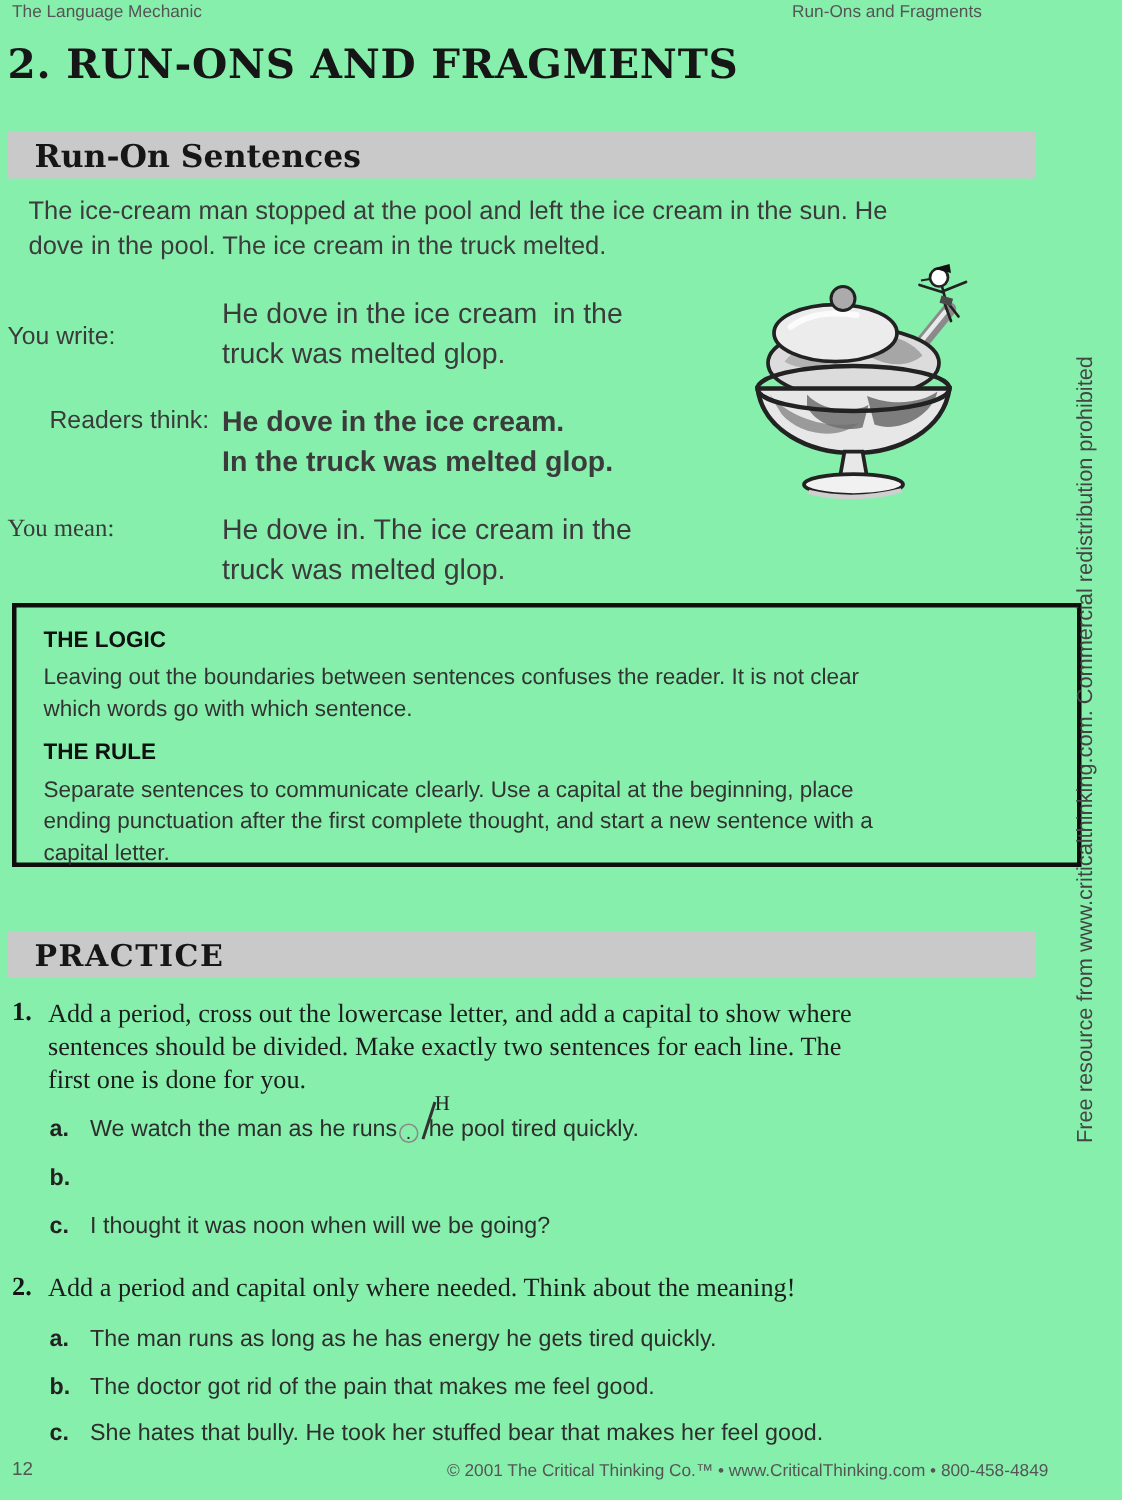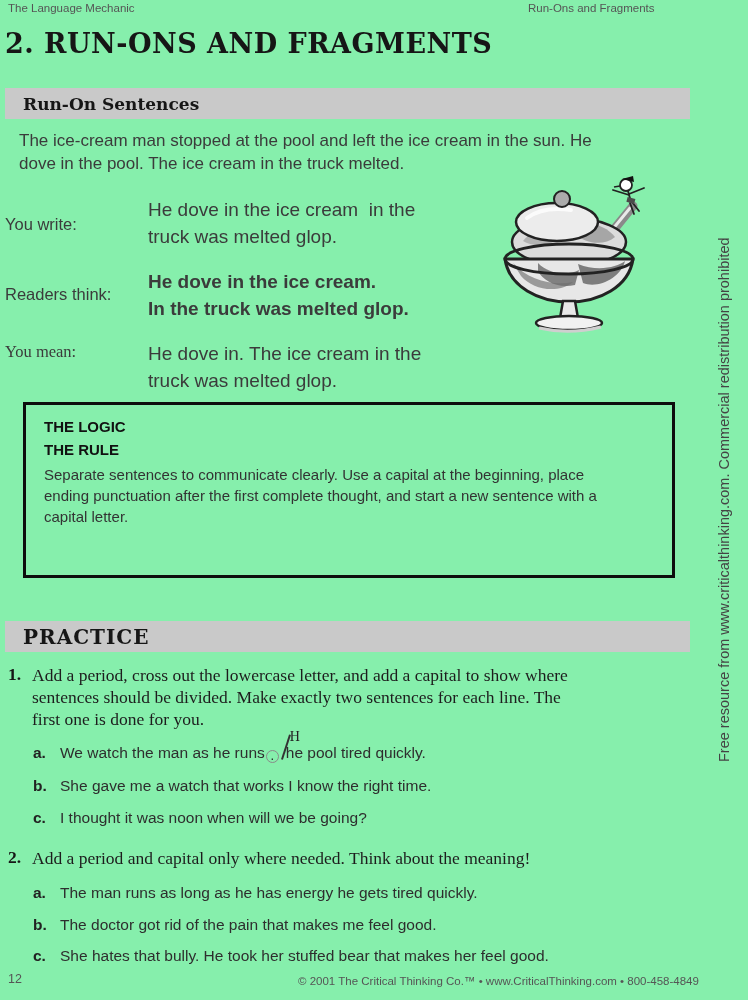--- a/index.html
+++ b/index.html
@@ -14,32 +14,32 @@
   .page-title{
     position:absolute;left:5px;top:28px;
     font-family:"DejaVu Serif",serif;font-weight:bold;
     font-size:27px;color:#161616;letter-spacing:.5px;white-space:nowrap;
   }
   .banner{
     position:absolute;left:5px;width:685px;height:31px;background:#c9c9c9;
     font-family:"DejaVu Serif",serif;font-weight:bold;color:#161616;
     display:flex;align-items:center;padding-left:18px;box-sizing:border-box;
   }
-  .banner1{top:88px;font-size:17px;}
+  .banner1{top:88px;font-size:21px;}
   .banner2{top:621px;font-size:20px;letter-spacing:1px;}
   .intro{
     position:absolute;left:19px;top:129px;width:668px;
     font-size:17px;line-height:23px;white-space:pre-line;
   }
   .ex-label{position:absolute;left:5px;font-size:16.5px;}
   .ex-text{position:absolute;left:148px;width:330px;font-size:19px;line-height:27px;white-space:pre-wrap;}
   .ital{}
   .illustration{position:absolute;left:483px;top:162px;width:180px;height:175px;}
   .logic-box{
-    position:absolute;left:23px;top:402px;width:652px;height:176px;
+    position:absolute;left:8px;top:402px;width:713px;height:176px;
     border:3px solid #0d0d0d;box-sizing:border-box;
     padding:9px 18px;color:#333;
   }
   .box-h{font-size:15px;font-weight:bold;color:#111;margin:4px 0 6px 0;}
   .box-p{font-size:15px;line-height:21px;margin:0 0 10px 0;white-space:pre-line;}
   .q-num{
     position:absolute;left:8px;font-family:"Liberation Serif",serif;
     font-weight:bold;font-size:17.5px;color:#161616;
   }
   .q-text{
@@ -85,21 +85,21 @@
     <span>Run-On Sentences</span>
   </div>
 
   <div class="intro">The ice-cream man stopped at the pool and left the ice cream in the sun. He
 dove in the pool. The ice cream in the truck melted.</div>
 
   <div class="ex-label" style="top:215px;">You write:</div>
   <div class="ex-text" style="top:196px;">He dove in the ice cream  in the
 truck was melted glop.</div>
 
-  <div class="ex-label" style="top:285px;">Readers think:</div>
+  <div class="ex-label" style="top:271px;margin-left:28px;">Readers think:</div>
   <div class="ex-text" style="top:268px;font-weight:bold;">He dove in the ice cream.
 In the truck was melted glop.</div>
 
   <div class="ex-label" style="top:342px;font-family:Liberation Serif, serif;">You mean:</div>
   <div class="ex-text" style="top:340px;"><span>He dove in. </span><span class="ital">The</span><span> ice cream in the
 truck was melted glop.</span></div>
 
   <svg class="illustration" viewBox="0 0 180 175" aria-hidden="true">
 
     <line x1="98" y1="108" x2="150" y2="44" stroke="#8a8a8a" stroke-width="9" stroke-linecap="round"></line>
@@ -132,40 +132,41 @@
 
     <ellipse cx="86" cy="97" rx="64" ry="15" fill="none" stroke="#222" stroke-width="3"></ellipse>
 
     <path d="M80,139 L77,156 L95,156 L92,139 Z" fill="#e8e8e8" stroke="#222" stroke-width="2.5"></path>
     <ellipse cx="86" cy="161" rx="33" ry="7" fill="#f1f1f1" stroke="#222" stroke-width="2.5"></ellipse>
     <path d="M56,166 Q86,173 118,165" fill="none" stroke="#cfcfcf" stroke-width="3"></path>
   </svg>
 
   <div class="logic-box">
     <div class="box-h">THE LOGIC</div>
+    <p class="box-p">Leaving out the boundaries between sentences confuses the reader. It is not clear
+which words go with which sentence.</p>
     <div class="box-h">THE RULE</div>
     <p class="box-p">Separate sentences to communicate clearly. Use a capital at the beginning, place
 ending punctuation after the first complete thought, and start a new sentence with a
 capital letter.</p>
   </div>
 
   <div class="banner banner2">
     <span>PRACTICE</span>
   </div>
 
   <div class="q-num" style="top:664px;">1.</div>
   <div class="q-text" style="top:664px;">Add a period, cross out the lowercase letter, and add a capital to show where
 sentences should be divided. Make exactly two sentences for each line. The
 first one is done for you.</div>
 
   <div class="sub-letter" style="top:744px;">a.</div>
   <div class="sub-text" style="top:744px;"><span>We watch the man as he runs</span><span class="circ-period">.</span><span class="slashword"><span class="cap-above">H</span><span class="slash-mark"></span><span>he</span></span><span> pool tired quickly.</span></div>
 
   <div class="sub-letter" style="top:777px;">b.</div>
-  <div class="sub-text" style="top:777px;">She gave me a watch that works I know the right time.</div>
 
   <div class="sub-letter" style="top:809px;">c.</div>
   <div class="sub-text" style="top:809px;">I thought it was noon when will we be going?</div>
 
   <div class="q-num" style="top:847px;">2.</div>
   <div class="q-text" style="top:847px;">Add a period and capital only where needed. Think about the meaning!</div>
 
   <div class="sub-letter" style="top:884px;">a.</div>
   <div class="sub-text" style="top:884px;">The man runs as long as he has energy he gets tired quickly.</div>
 

